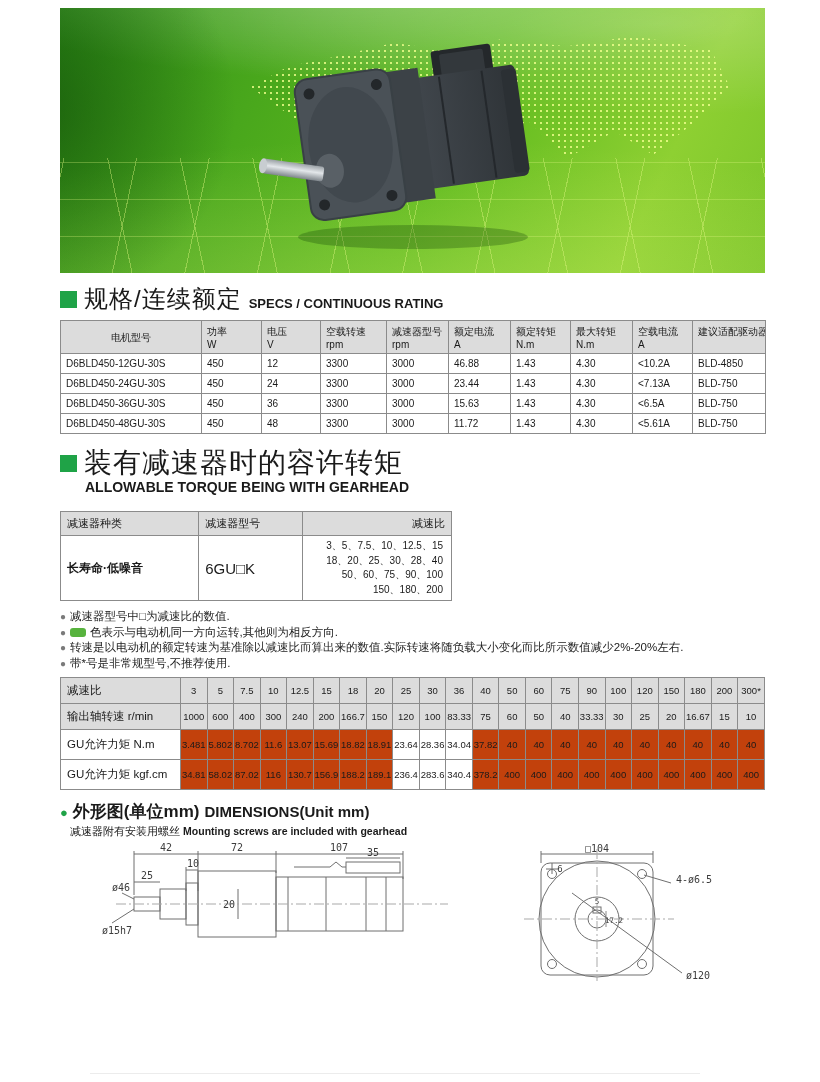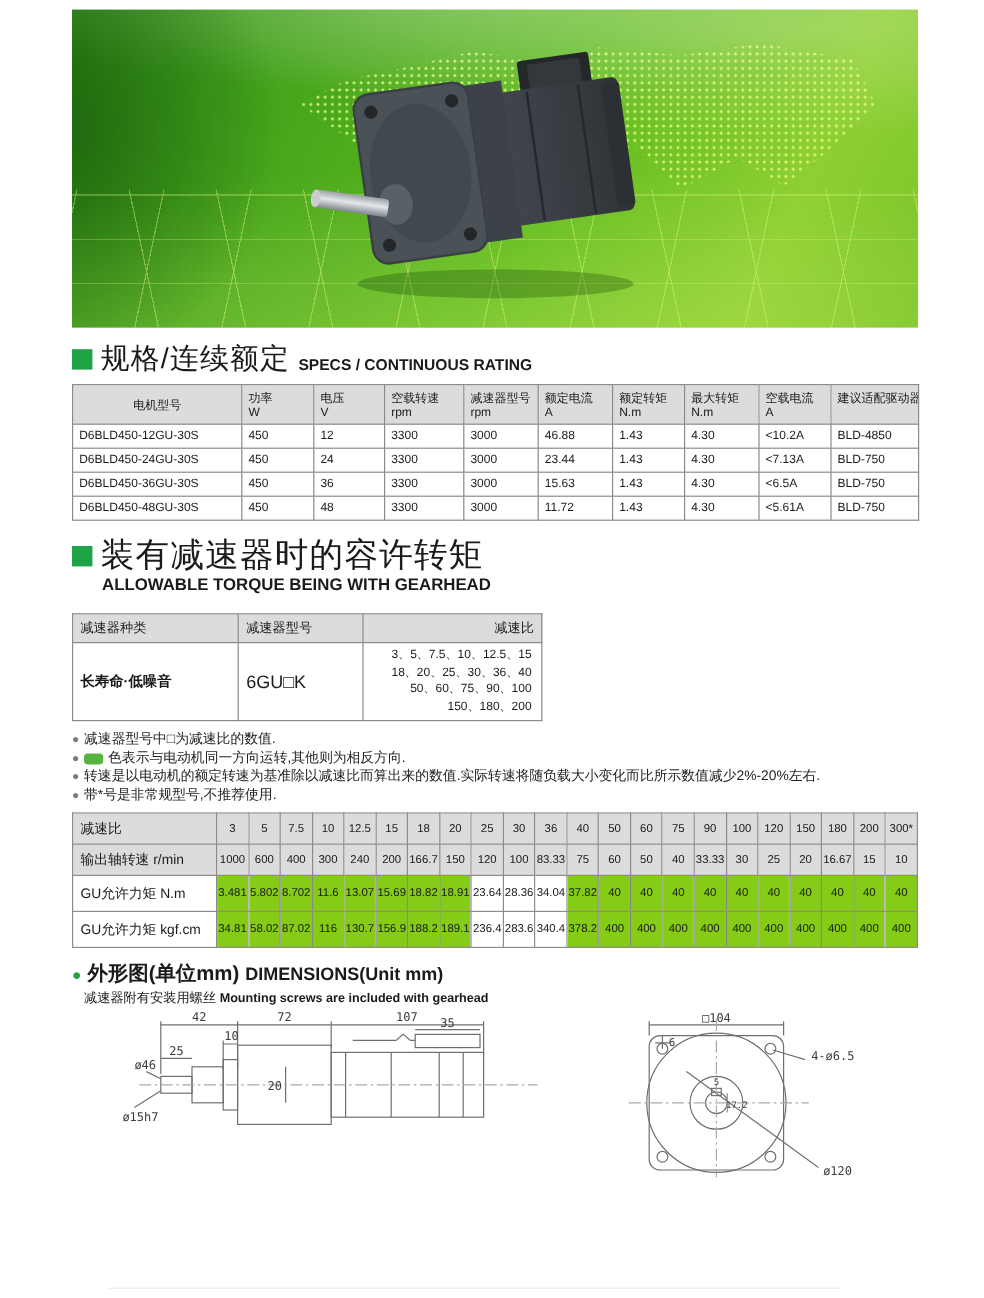--- a/index.html
+++ b/index.html
@@ -62,21 +62,21 @@
   .notes li { line-height:1.35; display:flex; align-items:center; gap:4px; }
   .notes .b { color:#7a7a7a; font-size:10px; }
   .notes .swatch { display:inline-block; width:16px; height:9px; border-radius:3px; background:#57B33E; }
 
   
   .ratio { width:705px; table-layout:fixed; font-size:9.5px; border:1.5px solid #4d4d4d; }
   .ratio th,.ratio td { border:1px solid #8b8b8b; text-align:center; padding:0; height:26px; overflow:hidden; }
   .ratio .rlabel { width:120px; text-align:left; padding-left:6px; font-weight:normal; font-size:11.5px; background:#fff; white-space:nowrap; }
   .ratio tr.gray th,.ratio tr.gray td { background:#dcdcdc; }
   .ratio tr.torq td { height:30px; }
-  .ratio td.hl { background:#84cc16; }
+  .ratio td.hl { background:#c2410c; }
 
   
   .dims-title { display:flex; align-items:baseline; gap:5px; margin-top:10px; }
   .dims-title .dot { color:#1FA347; font-size:13px; }
   .dims-cn { font-size:17px; font-weight:bold; }
   .dims-en { font-size:15px; font-weight:bold; }
   .dims-note { font-size:11px; margin:1px 0 2px 10px; }
   .dims-note .en { font-size:10.5px; font-weight:bold; }
   .drawings { display:flex; align-items:flex-start; }
   .drawings svg text { font-family:"DejaVu Sans Mono","Liberation Mono",monospace; fill:#3c3c3c; }
@@ -256,21 +256,21 @@
           <th style="width:130px">减速器种类</th>
           <th style="width:98px">减速器型号</th>
           <th class="r" style="width:140px">减速比</th>
         </tr>
       </thead>
       <tbody>
         <tr>
           <td class="type">长寿命·低噪音</td>
           <td class="model">6GU□K</td>
           <td class="ratios">3、5、7.5、10、12.5、15
-18、20、25、30、36、40
+18、20、25、30、28、40
 50、60、75、90、100
 150、180、200</td>
         </tr>
       </tbody>
     </table>
 
     <ul class="notes">
       <li>
           <span class="b">●</span>
           <span>减速器型号中□为减速比的数值.</span>

